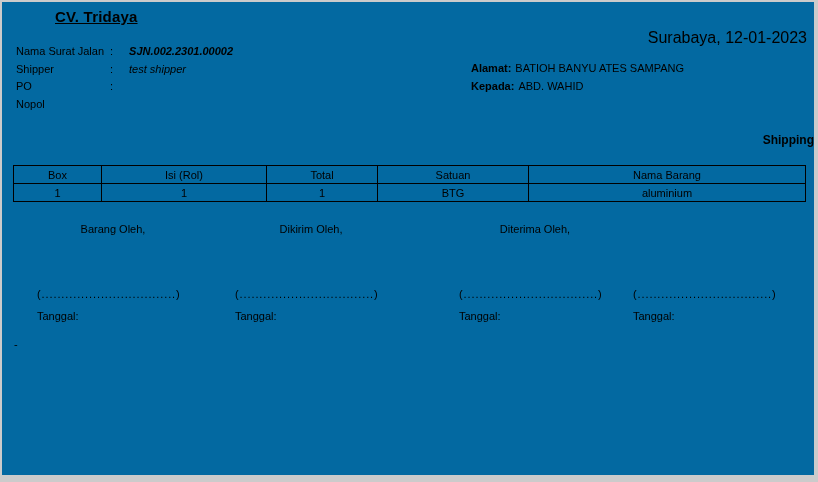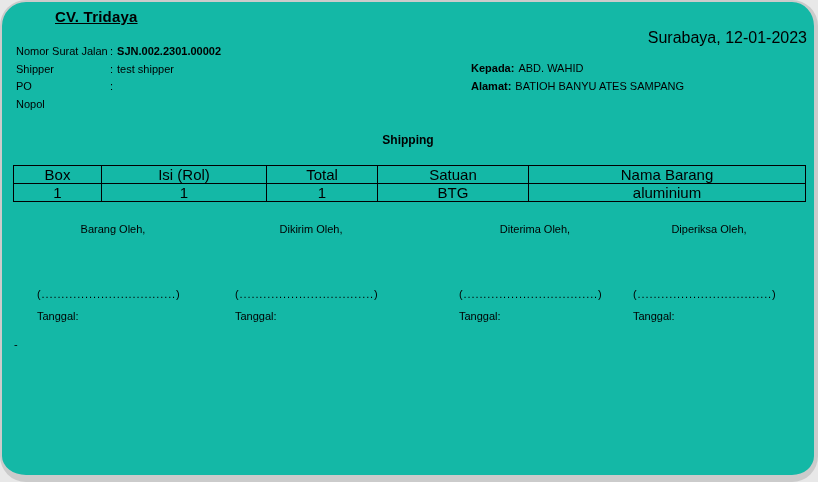--- a/index.html
+++ b/index.html
@@ -6,28 +6,27 @@
     margin: 0;
     padding: 0;
     background: #e8e8e8;
     font-family: "Liberation Sans", "DejaVu Sans", sans-serif;
   }
   .page {
     position: relative;
     width: 818px;
     height: 482px;
     box-sizing: border-box;
-    background: #14b8a6;
+    background: #0369a1;
     border-style: solid;
     border-color: #cbcbcb;
     border-width: 2px 4px 7px 2px;
     color: #000000;
     font-size: 11px;
     overflow: hidden;
-    border-radius: 26px;
   }
   .company-title {
     position: absolute;
     left: 53px;
     top: 6px;
     font-size: 15px;
     font-weight: bold;
     text-decoration: underline;
     letter-spacing: 0.2px;
   }
@@ -42,50 +41,50 @@
     left: 14px;
     top: 41px;
   }
   .info-row {
     display: grid;
     grid-template-columns: 94px auto;
     line-height: 17.5px;
     white-space: nowrap;
   }
   .info-sep { display: inline; }
-  .info-value { margin-left: 4px; }
+  .info-value { margin-left: 16px; font-style: italic; }
   .bold { font-weight: bold; }
   .recipient {
     position: absolute;
     left: 469px;
     top: 58px;
   }
   .recipient-row {
     line-height: 17.5px;
     white-space: nowrap;
   }
   .recipient-row .lbl { font-weight: bold; }
   .recipient-row .val { margin-left: 4px; }
   .section-title {
     position: absolute;
     left: 0;
     top: 131px;
     width: 100%;
-    text-align: center;
+    text-align: right;
     font-weight: bold;
     font-size: 12px;
   }
   .items-table {
     position: absolute;
     left: 11px;
     top: 163px;
     width: 793px;
     border-collapse: collapse;
     table-layout: fixed;
-    font-size: 15px;
+    font-size: 11px;
   }
   .items-table th, .items-table td {
     border: 1px solid #000000;
     height: 17px;
     padding: 0 2px;
     font-weight: normal;
     text-align: center;
     overflow: hidden;
     white-space: nowrap;
   }
@@ -128,42 +127,42 @@
 <body>
 
 <div class="page">
 
   <div class="company-title">CV. Tridaya</div>
 
   <div class="date-line">Surabaya, 12-01-2023</div>
 
   <div class="info-left">
     <div class="info-row">
-      <span class="info-label">Nomor Surat Jalan</span>
+      <span class="info-label">Nama Surat Jalan</span>
       <span><span class="info-sep">:</span><span class="info-value bold">SJN.002.2301.00002</span></span>
     </div>
     <div class="info-row">
       <span class="info-label">Shipper</span>
       <span><span class="info-sep">:</span><span class="info-value">test shipper</span></span>
     </div>
     <div class="info-row">
       <span class="info-label">PO</span>
       <span><span class="info-sep">:</span><span class="info-value"></span></span>
     </div>
     <div class="info-row">
       <span class="info-label">Nopol</span>
     </div>
   </div>
 
   <div class="recipient">
     <div class="recipient-row">
+      <span class="lbl">Alamat:</span><span class="val">BATIOH BANYU ATES SAMPANG</span>
+    </div>
+    <div class="recipient-row">
       <span class="lbl">Kepada:</span><span class="val">ABD. WAHID</span>
-    </div>
-    <div class="recipient-row">
-      <span class="lbl">Alamat:</span><span class="val">BATIOH BANYU ATES SAMPANG</span>
     </div>
   </div>
 
   <div class="section-title">Shipping</div>
 
   <table class="items-table">
     <colgroup>
       <col style="width:88px">
       <col style="width:165px">
       <col style="width:111px">
@@ -202,20 +201,19 @@
     <div class="sig-date">Tanggal:</div>
   </div>
 
   <div class="sig-block sig-3">
     <div class="sig-title">Diterima Oleh,</div>
     <div class="sig-line">(..................................)</div>
     <div class="sig-date">Tanggal:</div>
   </div>
 
   <div class="sig-block sig-4">
-    <div class="sig-title">Diperiksa Oleh,</div>
     <div class="sig-line">(..................................)</div>
     <div class="sig-date">Tanggal:</div>
   </div>
 
   <div class="footer-dash">-</div>
 
 </div>
 
 </body></html>

